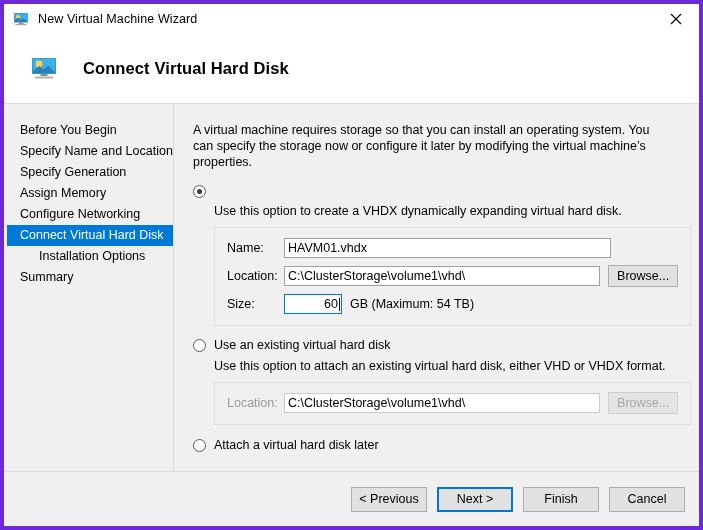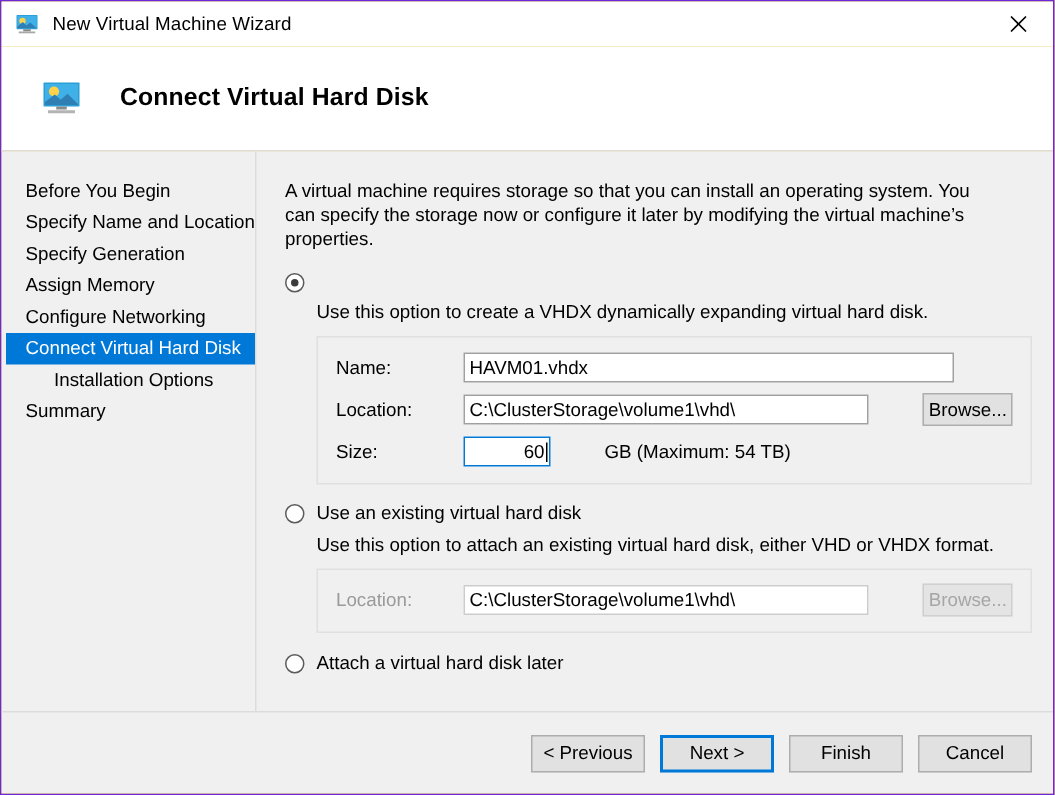--- a/index.html
+++ b/index.html
@@ -15,22 +15,22 @@
     color: #000000;
     background: #ffffff;
     -webkit-font-smoothing: antialiased;
   }
 
   .window {
     position: relative;
     width: 703px;
     height: 530px;
     box-sizing: border-box;
-    border: 1px solid #6d28d9;
-    background: #eab308;
+    border: 4px solid #6d28d9;
+    background: #f9a8d4;
     display: flex;
     flex-direction: column;
   }
 
   
   .titlebar {
     height: 30px;
     background: #ffffff;
     display: flex;
     align-items: center;
@@ -185,21 +185,20 @@
     padding: 10px 12px 11px 12px;
     box-sizing: border-box;
   }
   .groupbox.first { width: 477px; }
   .groupbox.second { width: 477px; padding: 9px 12px 10px 12px; }
 
   .field-row {
     display: flex;
     align-items: center;
     margin-bottom: 7px;
-    gap: 28px;
   }
   .field-row:last-child { margin-bottom: 0; }
 
   .field-label {
     width: 57px;
     flex: none;
     font-size: 12.5px;
     color: #000000;
     text-align: left;
   }

